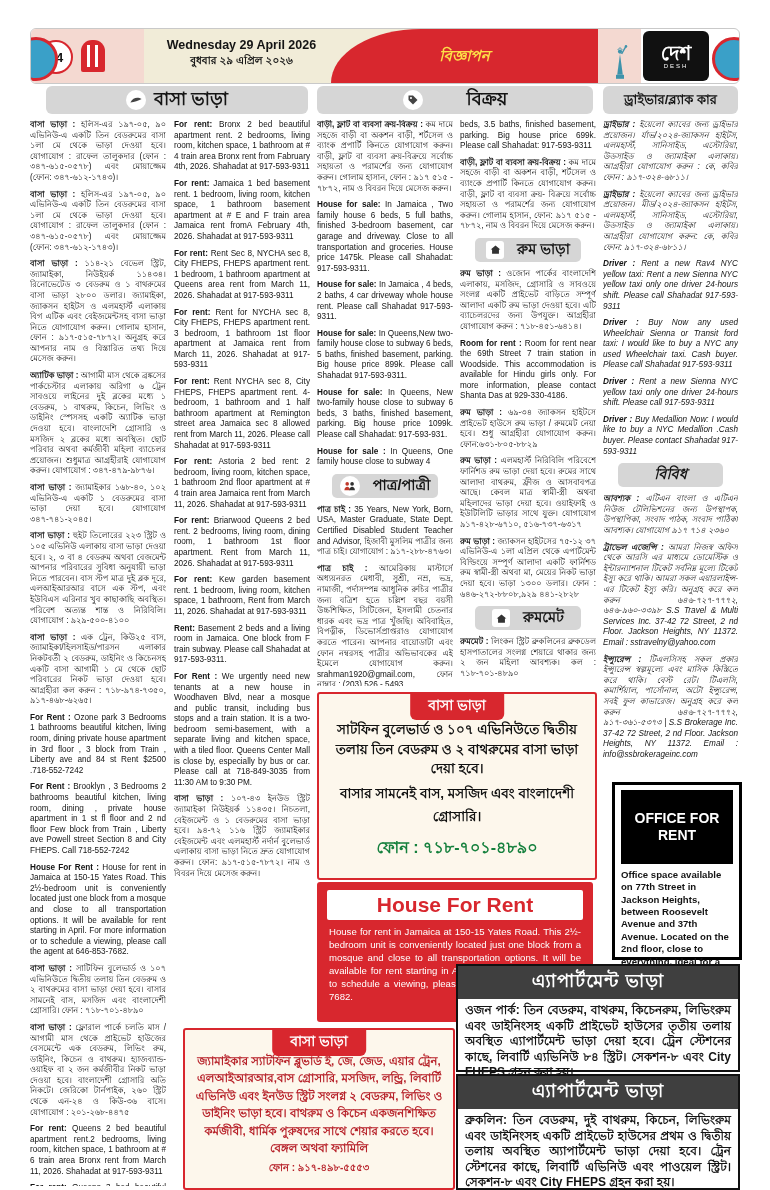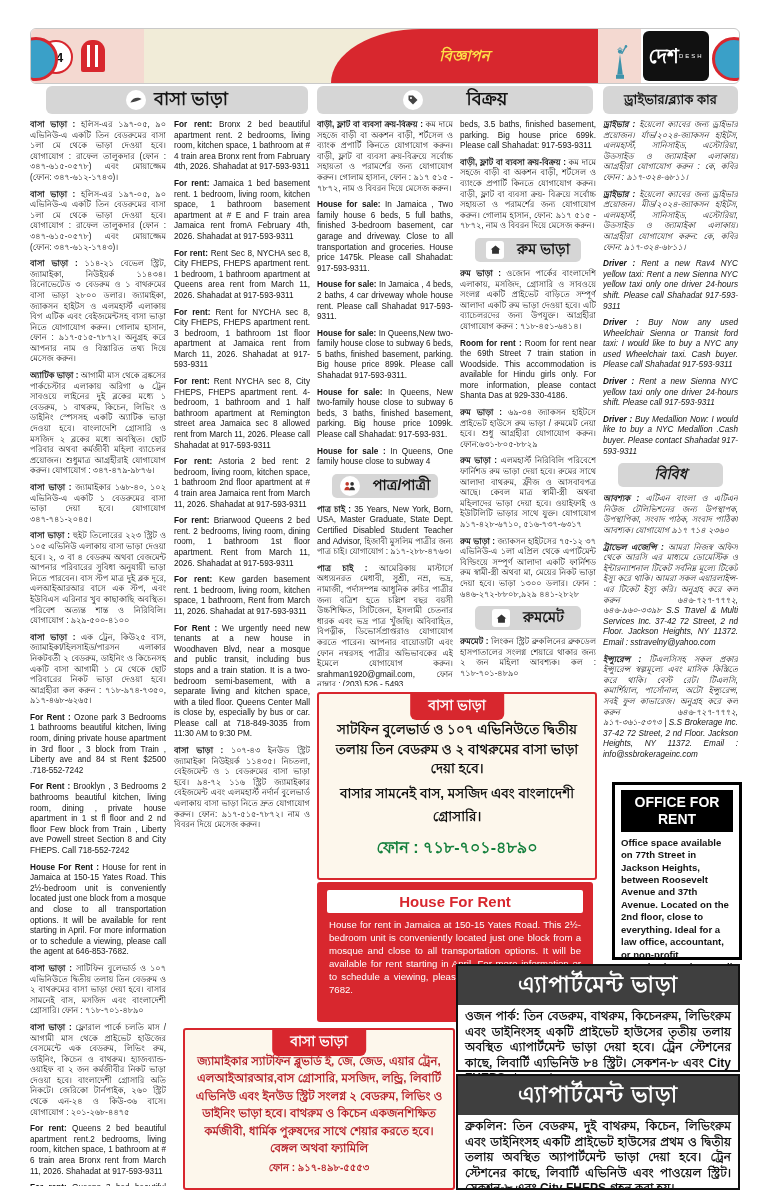--- a/index.html
+++ b/index.html
@@ -16,21 +16,21 @@
   .mh-dates{position:absolute;left:118px;top:9px;width:185px;text-align:center;line-height:1.25;}
   .mh-dates .en{font-weight:bold;font-size:12.5px;}
   .mh-dates .bn{font-size:10.5px;font-weight:bold;}
   .pgnum{position:absolute;left:8px;top:11px;width:30px;height:30px;border:2px solid #d8272e;border-radius:50%;
          background:#fff;display:flex;align-items:center;justify-content:center;font-weight:bold;font-size:13px;}
   .gate{position:absolute;left:50px;top:11px;width:24px;height:32px;background:#d8272e;border-radius:11px 11px 2px 2px;}
   .gate i{position:absolute;top:5px;width:3px;height:22px;background:#fff;}
   .gate i.g1{left:6px;} .gate i.g2{left:14px;}
   .blue-disc{position:absolute;top:8px;width:38px;height:38px;border-radius:50%;background:#3aa0c8;border:3px solid #d8272e;}
   .logo{position:absolute;left:612px;top:2px;width:66px;height:50px;background:#111;border-radius:6px;
-        display:flex;align-items:center;justify-content:center;color:#fff;}
+        display:flex;flex-direction:column;align-items:center;justify-content:center;color:#fff;}
   .logo .bn{font-size:20px;font-weight:bold;line-height:20px;}
   .logo .en{font-size:6px;letter-spacing:2px;}
   .statue{position:absolute;left:567px;top:0;width:43px;height:54px;background:#f4d9d1;
           display:flex;align-items:flex-end;justify-content:center;}
   
   .tophead{position:absolute;height:28px;background:#d6d6d6;border-radius:6px;display:flex;align-items:center;
            justify-content:center;gap:8px;font-weight:bold;}
   .tophead .t{font-size:18px;}
   .th-driver .t{font-size:13px;}
   .iconcirc{width:20px;height:20px;background:#fff;border-radius:50%;display:flex;align-items:center;justify-content:center;flex:0 0 auto;}
@@ -42,31 +42,31 @@
   .ad{margin:0 0 6px;font-size:8.2px;line-height:10.6px;text-align:justify;}
   .ad b{font-weight:bold;}
   
   .rbox{position:absolute;border:2.5px solid #d8272e;background:#fdf7ec;border-radius:3px;text-align:center;}
   .rtab{position:absolute;left:50%;transform:translateX(-50%);top:-2px;background:#d8272e;color:#fff;
         font-weight:bold;padding:2px 18px;font-size:14px;border-radius:0 0 6px 6px;white-space:nowrap;}
   .rbox .body1{margin:26px 8px 4px;font-weight:bold;font-size:13.5px;line-height:1.45;color:#111;}
   .rbox .body2{margin:2px 8px;font-weight:bold;font-size:13.5px;color:#111;}
   .rbox .phone1{margin-top:6px;font-weight:bold;font-size:16px;color:#15803d;}
   .hfr{position:absolute;background:#d8272e;border-radius:3px;color:#fff;}
-  .hfr .band{margin:8px 10px 6px;background:#fff;color:#d8272e;font-weight:bold;font-size:15px;
+  .hfr .band{margin:8px 10px 6px;background:#fff;color:#d8272e;font-weight:bold;font-size:21px;
              text-align:center;padding:3px 0;border-radius:2px;}
   .hfr .btxt{margin:0 12px;font-size:9.6px;line-height:1.35;text-align:justify;}
   .rbox2{position:absolute;border:2.5px solid #d8272e;background:#fdf7ec;border-radius:3px;text-align:center;color:#b7222a;}
   .rbox2 .btxt{margin:22px 10px 4px;font-weight:bold;font-size:11.6px;line-height:1.5;}
   .rbox2 .phone{font-weight:bold;font-size:10px;margin-top:4px;}
   .office{position:absolute;border:3px solid #000;background:#fff;padding:5px 6px;}
-  .office .obar{background:#000;color:#fff;font-weight:bold;font-size:14px;text-align:center;padding:4px 2px;line-height:1.2;}
+  .office .obar{background:#000;color:#fff;font-weight:bold;font-size:14px;text-align:center;padding:20px 2px;line-height:1.2;}
   .office .obody{margin-top:5px;font-size:9.6px;line-height:1.3;font-weight:bold;}
   .apt{position:absolute;border:2px solid #111;background:#fff;}
-  .apt .abar{background:#3f3f3f;color:#fff;font-weight:bold;font-size:22px;text-align:center;padding:1px 12px;letter-spacing:1px;}
+  .apt .abar{background:#3f3f3f;color:#fff;font-weight:bold;font-size:18px;text-align:center;padding:1px 12px;letter-spacing:1px;}
   .apt .abody{margin:4px 7px 2px;font-size:12px;line-height:1.3;text-align:justify;font-weight:bold;}
   .apt .afoot{text-align:center;font-weight:bold;font-size:15.5px;margin:2px 0 3px;}
 </style>
 </head>
 <body>
 
 <div class="page">
 
   <div class="masthead">
     <div class="mh-pink" style="left:0;width:113px;"></div>
@@ -86,20 +86,24 @@
     </div>
     <div class="logo">
       <span class="bn">দেশ</span>
       <span class="en">DESH</span>
     </div>
     <div class="pgnum">44</div>
     <div class="gate">
         <i class="g1"></i>
         <i class="g2"></i>
       </div>
+    <div class="mh-dates">
+      <div class="en">Wednesday 29 April 2026</div>
+      <div class="bn">বুধবার ২৯ এপ্রিল ২০২৬</div>
+    </div>
     <div class="blue-disc" style="left:-17px;"></div>
     <div class="blue-disc" style="right:-17px;"></div>
   </div>
 
   <div class="tophead" style="left:46px;top:86px;width:262px;">
     <span class="iconcirc">
       <svg width="14" height="9" viewBox="0 0 20 12">
           <path d="M2 9 C6 1,13 1,18 4 C13 7,8 8,2 9 Z" fill="#444"></path>
         </svg>
     </span>
@@ -137,20 +141,21 @@
 
   <div class="col" style="left:174px;width:136px;height:900px;">
     <p class="ad"><b>For rent:</b><span> Bronx 2 bed beautiful apartment rent. 2 bedrooms, living room, kitchen space, 1 bathroom at # 4 train area Bronx rent from Fabruary 4th, 2026. Shahadat at 917-593-9311</span></p>
     <p class="ad"><b>For rent:</b><span> Jamaica 1 bed basement rent. 1 bedroom, living room, kitchen space, 1 bathroom basement apartment at # E and F train area Jamaica rent fromA February 4th, 2026. Shahadat at 917-593-9311</span></p>
     <p class="ad"><b>For rent:</b><span> Rent Sec 8, NYCHA sec 8, City FHEPS, FHEPS apartment rent. 1 bedroom, 1 bathroom apartment at Queens area rent from March 11, 2026. Shahadat at 917-593-9311</span></p>
     <p class="ad"><b>For rent:</b><span> Rent for NYCHA sec 8, City FHEPS, FHEPS apartment rent. 3 bedroom, 1 bathroom 1st floor apartment at Jamaica rent from March 11, 2026. Shahadat at 917-593-9311</span></p>
     <p class="ad"><b>For rent:</b><span> Rent NYCHA sec 8, City FHEPS, FHEPS apartment rent. 4-bedroom, 1 bathroom and 1 half bathroom apartment at Remington street area Jamaica sec 8 allowed rent from March 11, 2026. Please call Shahadat at 917-593-9311</span></p>
     <p class="ad"><b>For rent:</b><span> Astoria 2 bed rent: 2 bedroom, living room, kitchen space, 1 bathroom 2nd floor apartment at # 4 train area Jamaica rent from March 11, 2026. Shahadat at 917-593-9311</span></p>
     <p class="ad"><b>For rent:</b><span> Briarwood Queens 2 bed rent. 2 bedrooms, living room, dining room, 1 bathroom 1st floor apartment. Rent from March 11, 2026. Shahadat at 917-593-9311</span></p>
     <p class="ad"><b>For rent:</b><span> Kew garden basement rent. 1 bedroom, living room, kitchen space, 1 bathroom, Rent from March 11, 2026. Shahadat at 917-593-9311</span></p>
+    <p class="ad"><b>Rent:</b><span> Basement 2 beds and a living room in Jamaica. One block from F train subway. Please call Shahadat at 917-593-9311.</span></p>
     <p class="ad"><b>For Rent :</b><span> We urgently need new tenants at a new house in Woodhaven Blvd, near a mosque and public transit, including bus stops and a train station. It is a two-bedroom semi-basement, with a separate living and kitchen space, with a tiled floor. Queens Center Mall is close by, especially by bus or car. Please call at 718-849-3035 from 11:30 AM to 9:30 PM.</span></p>
     <p class="ad"><b>বাসা ভাড়া :</b><span> ১০৭-৪৩ ইনউড স্ট্রিট জ্যামাইকা নিউইয়র্ক ১১৪৩৫। নিচতলা, বেইজমেন্ট ও ১ বেডরুমের বাসা ভাড়া হবে। ৯৪-৭২ ১১৬ স্ট্রিট জ্যামাইকার বেইজমেন্ট এবং এলমহার্স্ট নর্দার্ন বুলেভার্ড এলাকায় বাসা ভাড়া নিতে দ্রুত যোগাযোগ করুন। ফোন: ৯১৭-৫১৫-৭৮৭২। নাম ও বিবরন দিয়ে মেসেজ করুন।</span></p>
   </div>
 
   <div class="col" style="left:317px;width:136px;height:566px;">
     <p class="ad"><b>বাড়ী, ফ্লাট বা ব্যবসা ক্রয়-বিক্রয় :</b><span> কম দামে সহজে বাড়ী বা অকশন বাড়ী, শর্টসেল ও ব্যাংক প্রপার্টি কিনতে যোগাযোগ করুন। বাড়ী, ফ্লাট বা ব্যবসা ক্রয়-বিক্রয়ে সর্বোচ্চ সহায়তা ও পরামর্শের জন্য যোগাযোগ করুন। গোলাম হাসান, ফোন : ৯১৭ ৫১৫ - ৭৮৭২, নাম ও বিবরন দিয়ে মেসেজ করুন।</span></p>
     <p class="ad"><b>House for sale:</b><span> In Jamaica , Two family house 6 beds, 5 full baths, finished 3-bedroom basement, car garage and driveway. Close to all transportation and groceries. House price 1475k. Please call Shahadat: 917-593-9311.</span></p>
     <p class="ad"><b>House for sale:</b><span> In Jamaica , 4 beds, 2 baths, 4 car driveway whole house rent. Please call Shahadat 917-593-9311.</span></p>
     <p class="ad"><b>House for sale:</b><span> In Queens,New two-family house close to subway 6 beds, 5 baths, finished basement, parking. Big house price 899k. Please call Shahadat 917-593-9311.</span></p>
     <p class="ad"><b>House for sale:</b><span> In Queens, New two-family house close to subway 6 beds, 3 baths, finished basement, parking. Big house price 1099k. Please call Shahadat: 917-593-931.</span></p>

